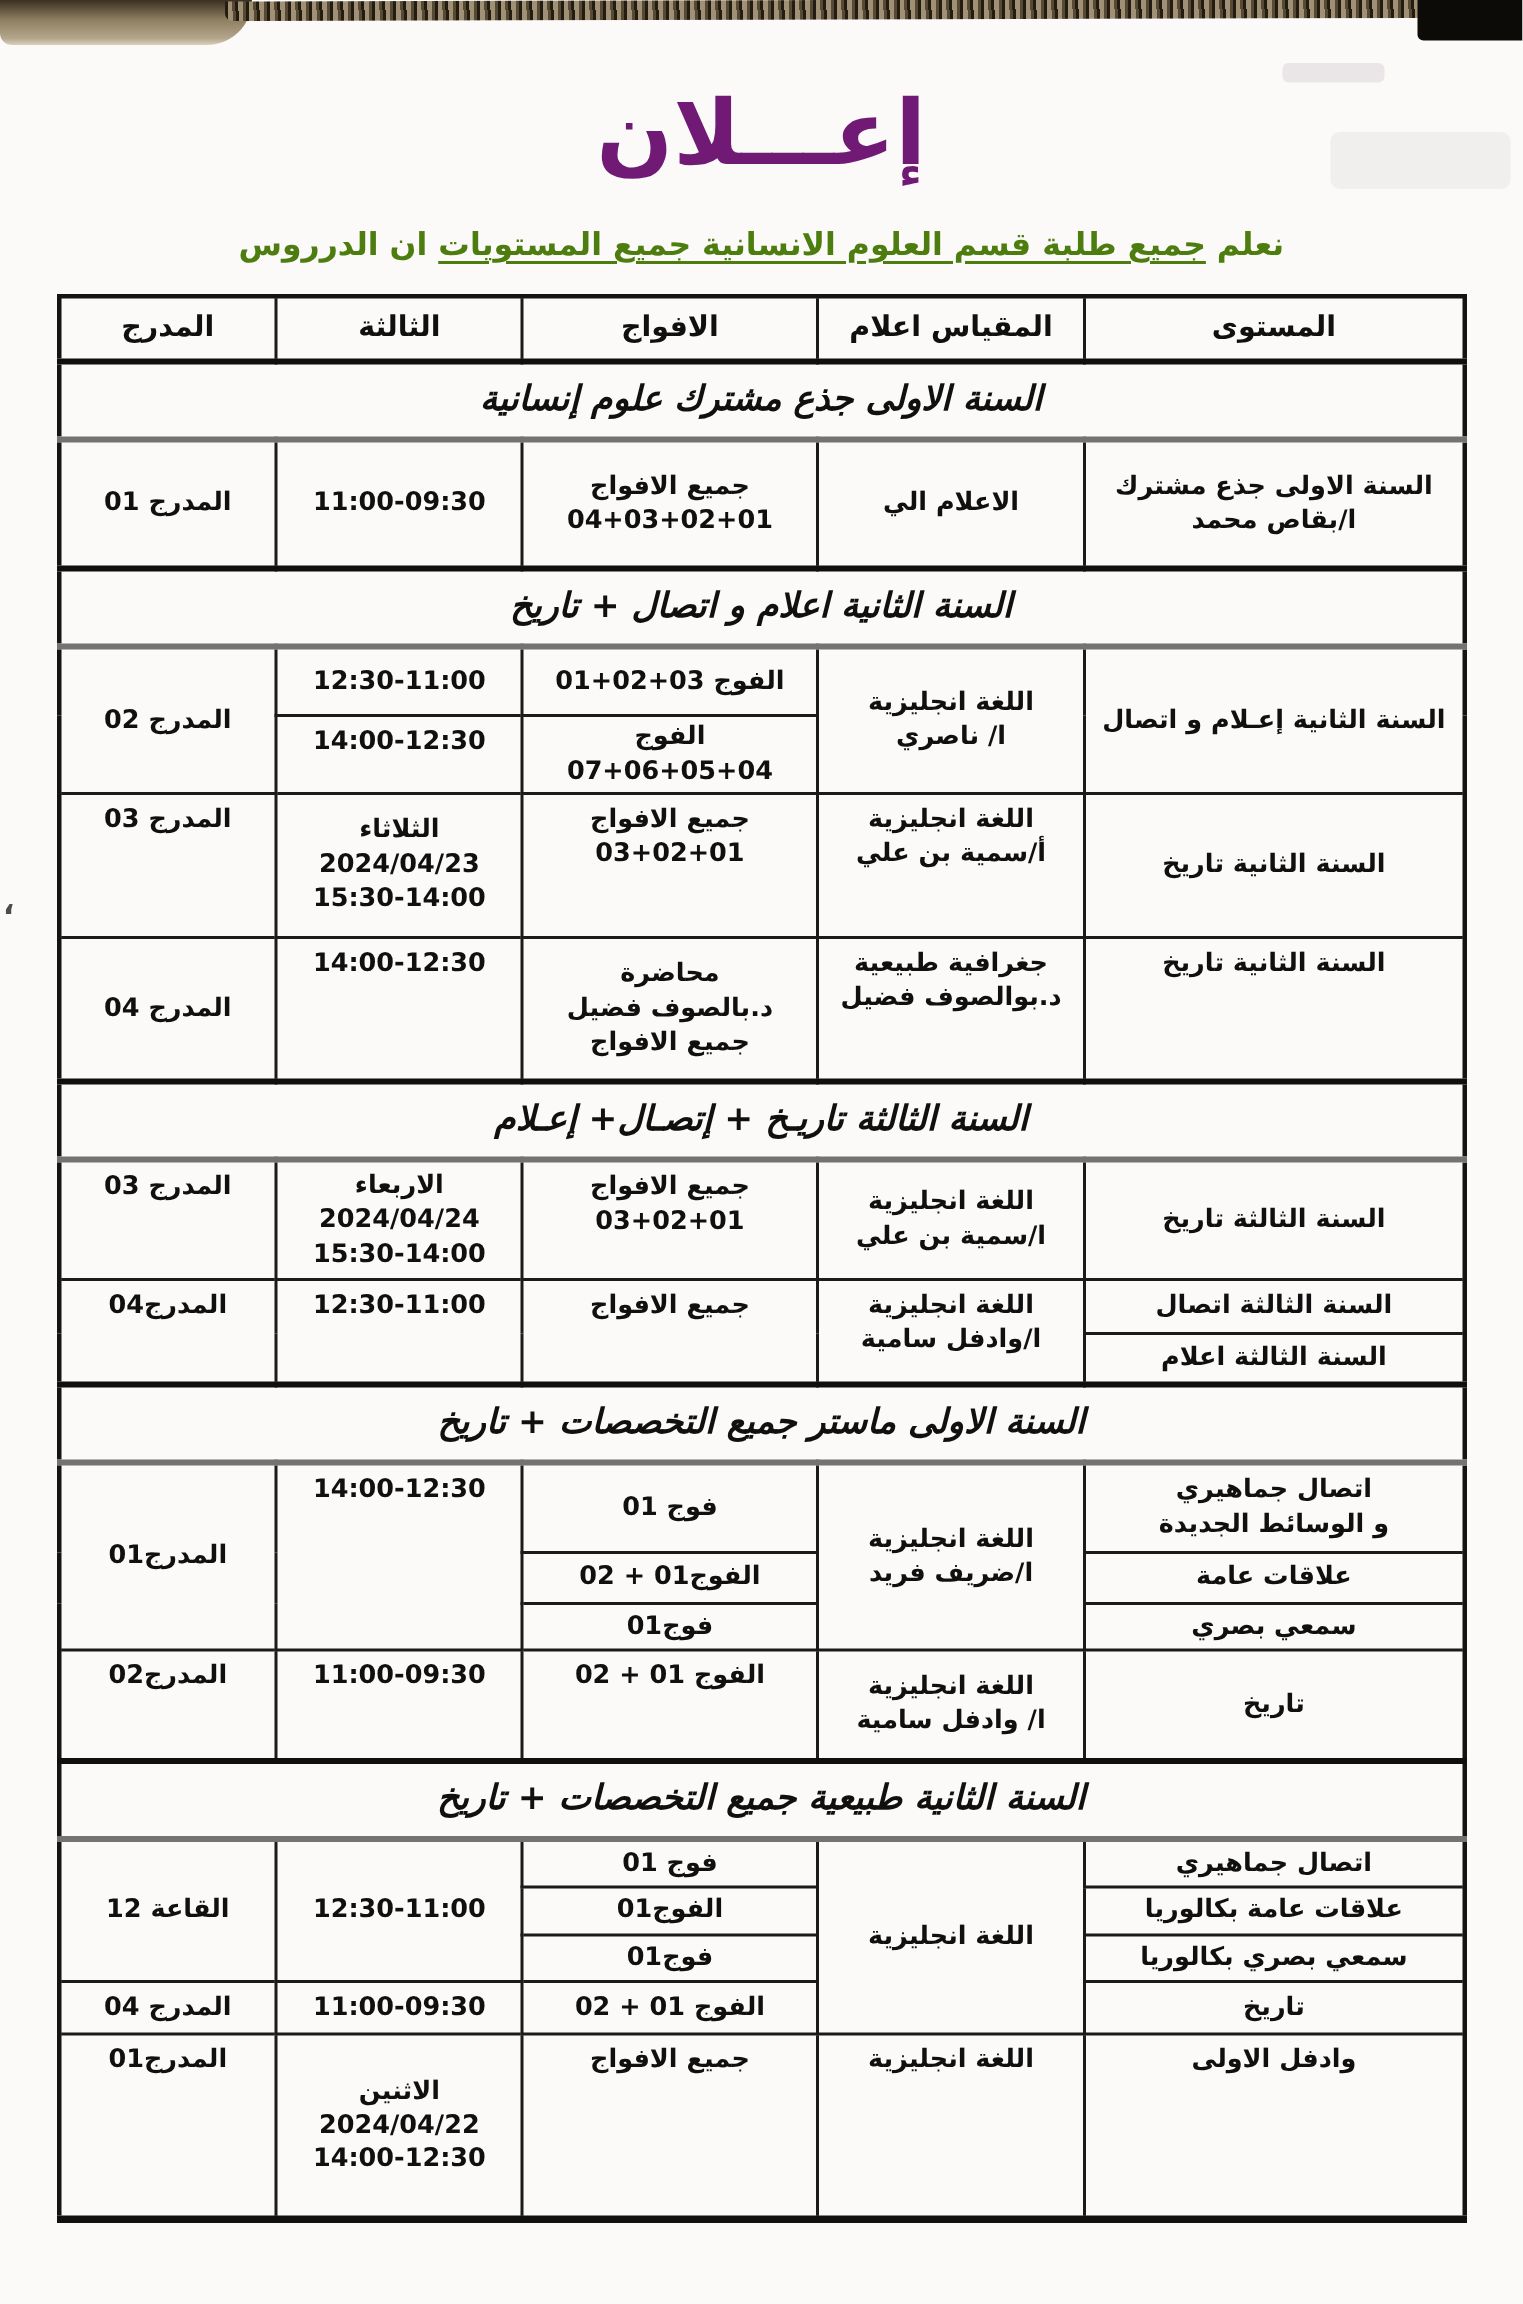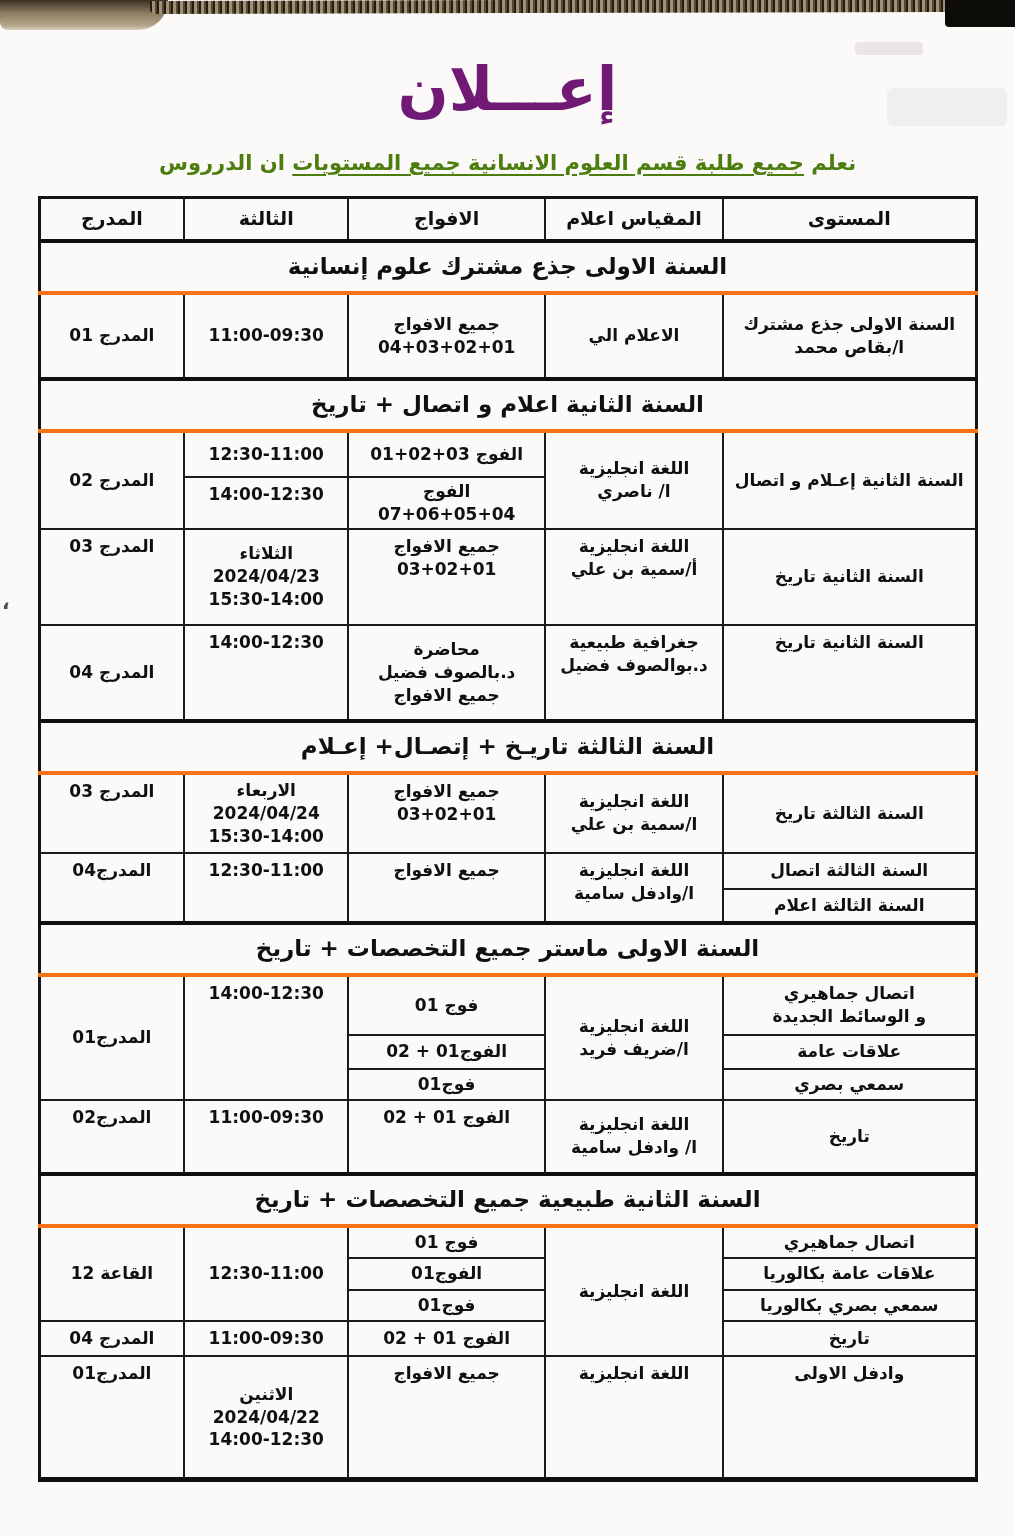--- a/index.html
+++ b/index.html
@@ -50,22 +50,23 @@
   .sched th,.sched td{
     border:2px solid #1b1b1b;
     padding:2px 4px;
     text-align:center;vertical-align:middle;
     font-size:17px;font-weight:700;line-height:1.35;
     white-space:pre-line;color:#101010;
   }
   .sched th{font-size:19px;height:36px;}
   .sched td.section{
     font-size:23px;height:44px;
-    border-top:4px solid #0f0f0f;border-bottom:4px solid #f97316;
+    border-top:4px solid #0f0f0f;border-bottom:4px solid #737373;
     letter-spacing:.5px;
+    font-style:italic;
   }
   .sched .vt{vertical-align:top;padding-top:5px;}
   .col-level{width:27%;}
   .col-subject{width:19%;}
   .col-groups{width:21%;}
   .col-time{width:17.5%;}
   .col-room{width:15.5%;}
 </style>
 </head>
 <body>

